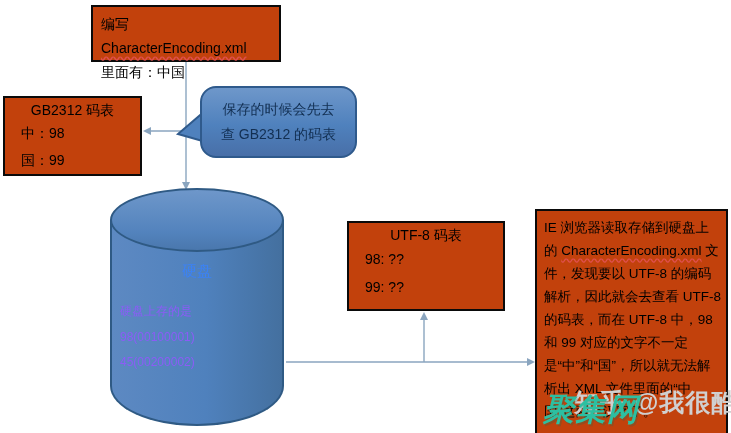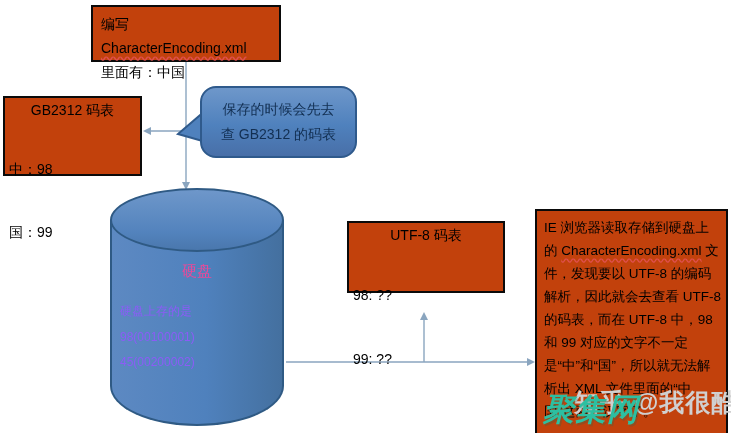--- a/index.html
+++ b/index.html
@@ -15,25 +15,25 @@
 
   .box {
     position: absolute;
     background: #c2410c;
     border: 2px solid #0a0a0a;
     box-sizing: border-box;
     font-size: 14px;
   }
   .top-box   { left: 91px;  top: 5px;   width: 190px; height: 57px; padding: 5px 8px; line-height: 24px; }
   .gb-box    { left: 3px;   top: 96px;  width: 139px; height: 80px; }
-  .utf8-box  { left: 347px; top: 221px; width: 158px; height: 72px; }
+  .utf8-box  { left: 347px; top: 221px; width: 158px; height: 90px; }
   .right-box { left: 535px; top: 197px; width: 193px; height: 233px; padding: 5px 5px 0 7px; margin-top: 12px; }
 
   .box-title { text-align: center; padding-top: 4px; }
-  .gb-box .table-row, .utf8-box .table-row { padding-left: 4px; line-height: 26px; margin-top: 36px; }
+  .gb-box .table-row, .utf8-box .table-row { padding-left: 16px; line-height: 26px; }
   .gb-box .table-row { line-height: 27px; }
   .utf8-box .table-row { line-height: 28px; }
 
   .wavy {
     text-decoration: underline;
     text-decoration-style: wavy;
     text-decoration-color: #e04f4f;
     text-decoration-skip-ink: none;
     text-underline-offset: 3px;
   }
@@ -67,21 +67,21 @@
     left: 110px; top: 188px; width: 174px; height: 64px;
     box-sizing: border-box;
     background: linear-gradient(180deg, #6e97ca 0%, #5383bd 70%, #4a77ad 100%);
     border: 2px solid #2f5a84;
     border-radius: 50%;
   }
   .cyl-title {
     position: absolute;
     left: 110px; top: 262px; width: 174px;
     text-align: center;
-    color: #ec4899; font-size: 15px;
+    color: #3b82f6; font-size: 15px;
   }
   .cyl-rows {
     position: absolute;
     left: 120px; top: 299px;
     color: #8b5cf6; font-size: 12px; line-height: 25.5px;
   }
 
   .right-box p { margin: 0; font-size: 13.5px; line-height: 23px; }
 
   .watermark {

